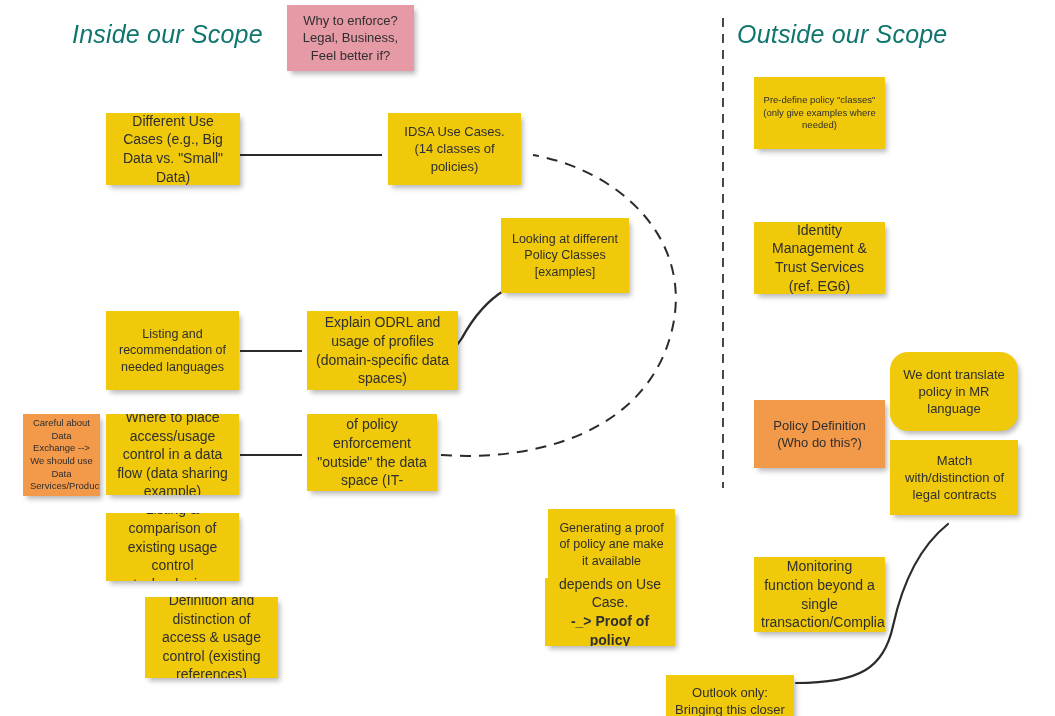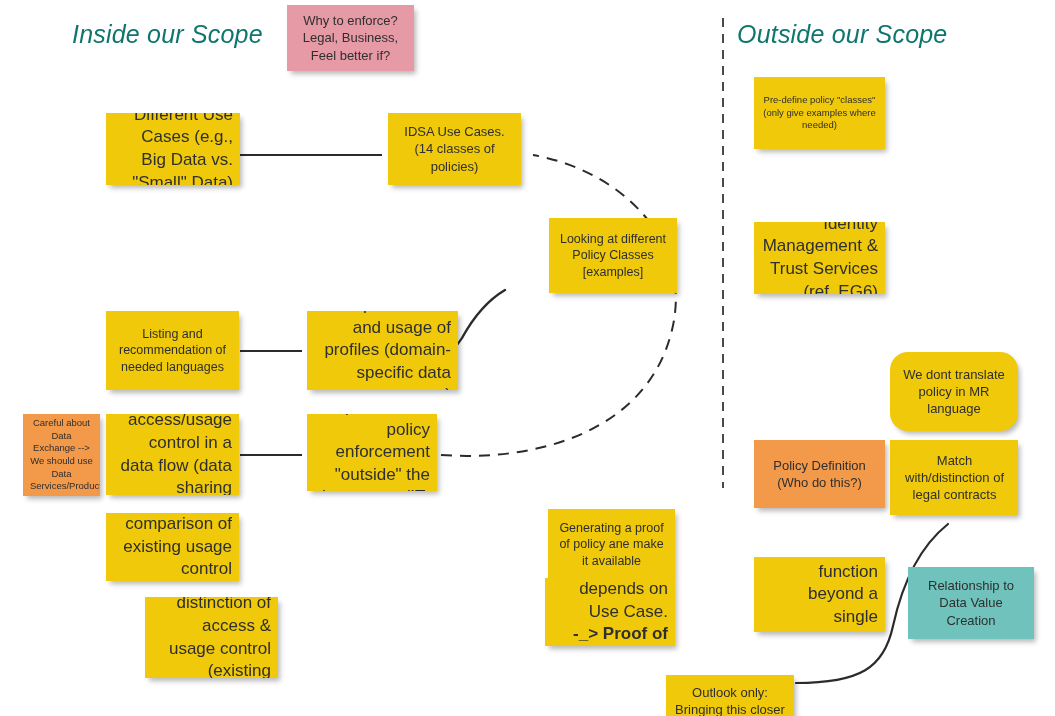--- a/index.html
+++ b/index.html
@@ -45,21 +45,21 @@
     box-shadow: 3px 4px 5px -1px rgba(0,0,0,0.28);
     overflow: hidden;
   }
   .note span { display: block; width: 100%; }
   .note.yellow { background: #EFC90A; }
   .note.pink   { background: #E59AA5; }
   .note.orange { background: #F2994A; }
   .note.teal   { background: #6FC3BC; }
 
   .fs-9  { font-size: 9.5px; }
-  .fs-11 { font-size: 17px; text-align: right; }
+  .fs-11 { font-size: 14px; }
   .fs-12 { font-size: 12.5px; }
   .fs-14 { font-size: 13px; }
 
   .note b { font-weight: bold; }
 
   
   #connectors {
     position: absolute;
     left: 0; top: 0;
     width: 1055px;
@@ -106,21 +106,21 @@
   </div>
 
   <div class="note yellow fs-11" style="left:106px; top:113px; width:134px; height:72px;">
     <span>Different Use Cases (e.g., Big Data vs. "Small" Data)</span>
   </div>
 
   <div class="note yellow fs-14" style="left:388px; top:113px; width:133px; height:72px;">
     <span>IDSA Use Cases. (14 classes of policies)</span>
   </div>
 
-  <div class="note yellow fs-12" style="left:501px; top:218px; width:128px; height:75px;margin-left:48px;">
+  <div class="note yellow fs-12" style="left:501px; top:218px; width:128px; height:75px;">
     <span>Looking at different Policy Classes [examples]</span>
   </div>
 
   <div class="note yellow fs-12" style="left:106px; top:311px; width:133px; height:79px;">
     <span>Listing and recommendation of needed languages</span>
   </div>
 
   <div class="note yellow fs-11" style="left:307px; top:311px; width:151px; height:79px;">
     <span>Explain ODRL and usage of profiles (domain-specific data spaces)</span>
   </div>
@@ -161,33 +161,30 @@
   </div>
 
   <div class="note yellow fs-9" style="left:754px; top:77px; width:131px; height:72px;">
     <span>Pre-define policy "classes" (only give examples where needed)</span>
   </div>
 
   <div class="note yellow fs-11" style="left:754px; top:222px; width:131px; height:72px;">
     <span>Identity Management &amp; Trust Services (ref. EG6)</span>
   </div>
 
-  <div class="note orange fs-14" style="left:754px; top:400px; width:131px; height:68px;margin-top:40px;">
+  <div class="note orange fs-14" style="left:754px; top:400px; width:131px; height:68px;">
     <span>Policy Definition (Who do this?)</span>
   </div>
 
   <div class="note yellow fs-14" style="left:890px; top:352px; width:128px; height:79px;border-radius:18px;">
     <span>We dont translate policy in MR language</span>
   </div>
 
   <div class="note yellow fs-14" style="left:890px; top:440px; width:128px; height:75px;padding-left:8px;">
     <span>Match with/distinction of legal contracts</span>
   </div>
 
   <div class="note yellow fs-11" style="left:754px; top:557px; width:131px; height:75px;">
     <span>Monitoring function beyond a single transaction/Compliance/Governance</span>
   </div>
 
-  <div class="note teal fs-14" style="left:908px; top:567px; width:126px; height:72px;">
-    <span>Relationship to Data Value Creation</span>
-  </div>
 
 </div>
 
 </body></html>

